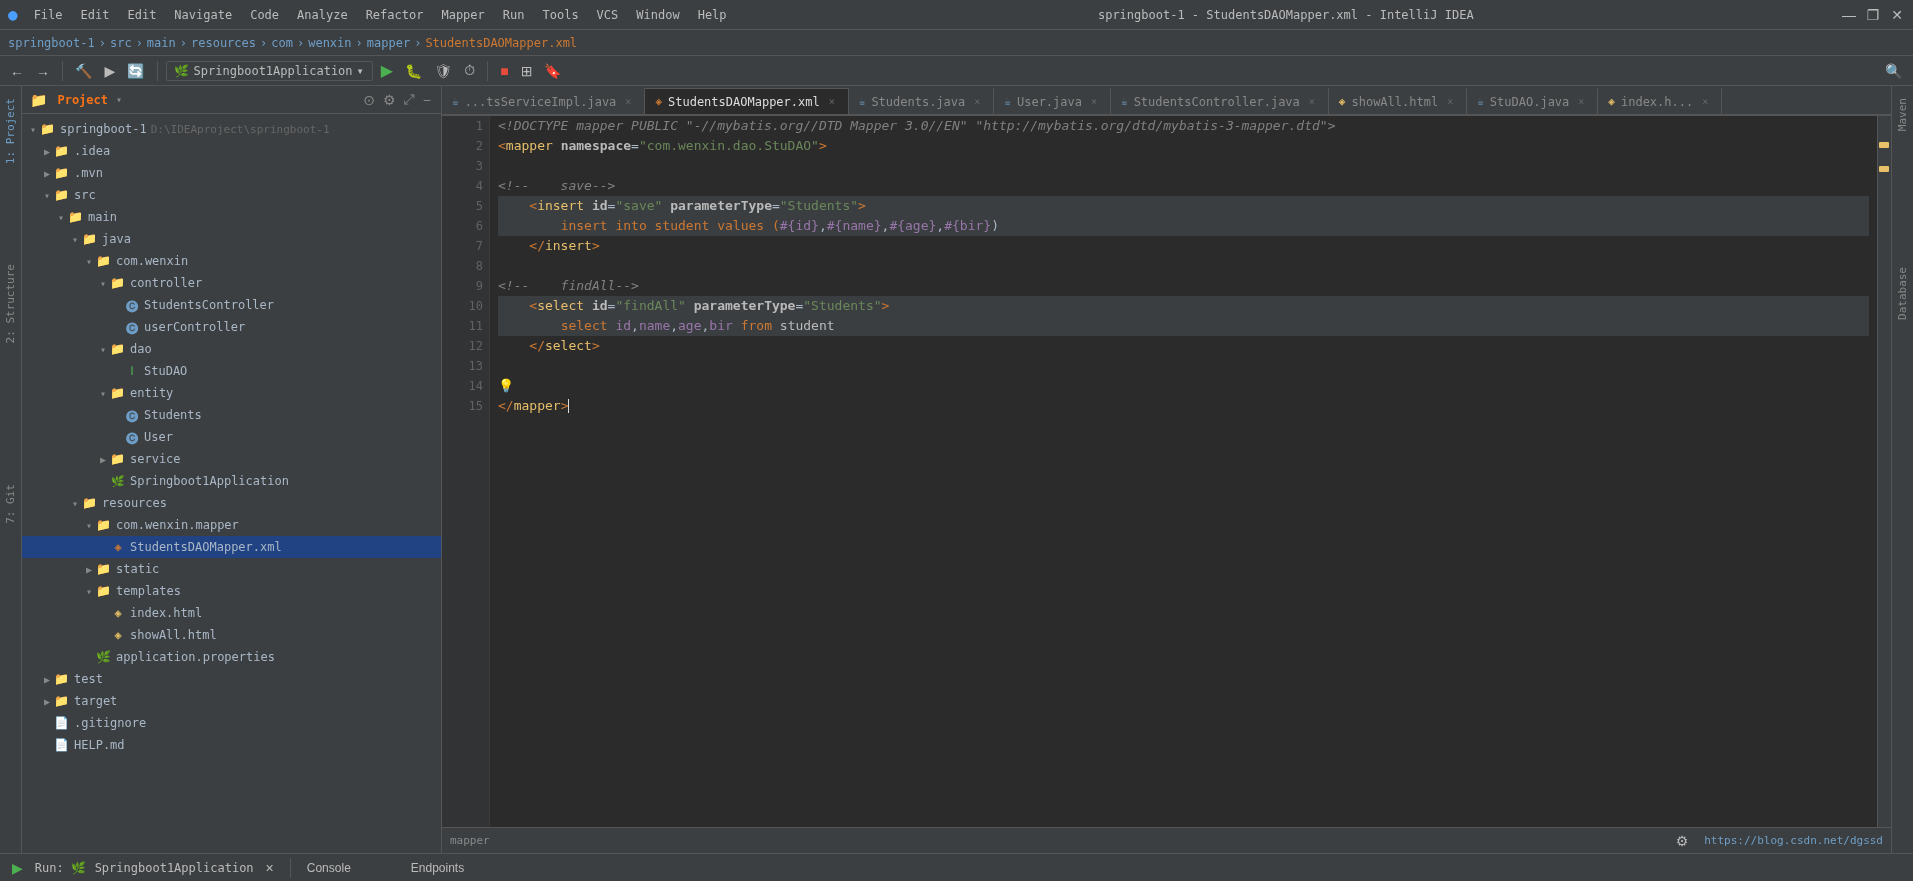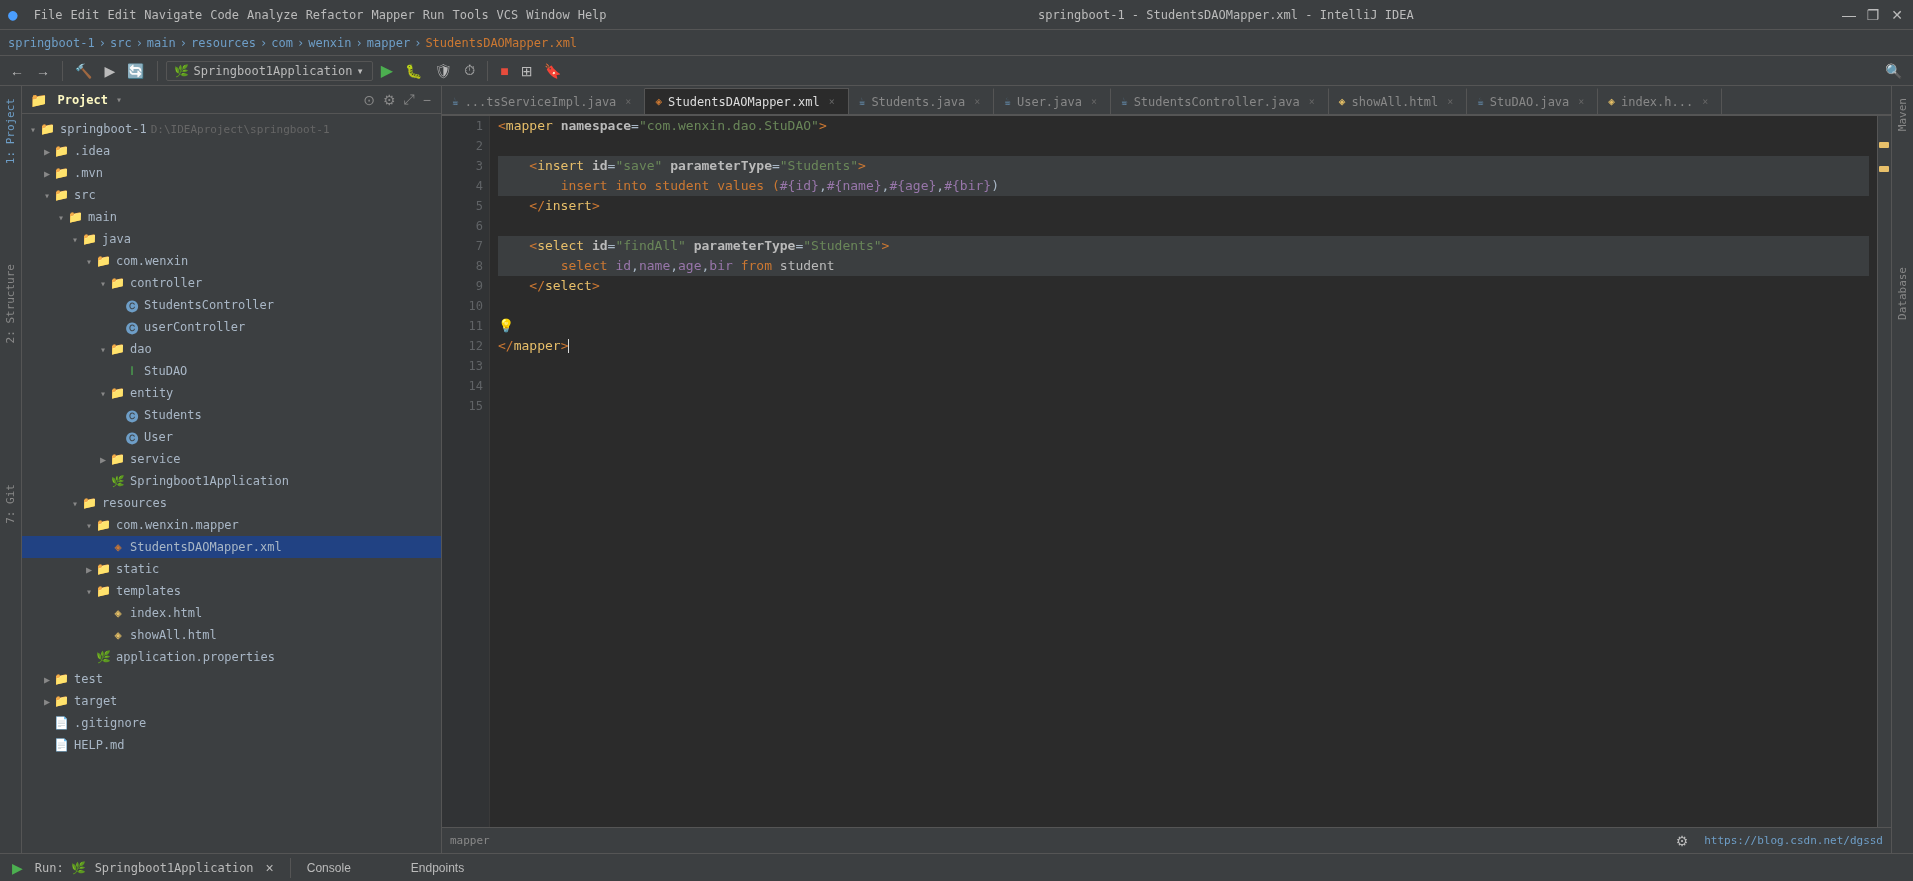--- a/index.html
+++ b/index.html
@@ -27,21 +27,21 @@
       flex-shrink: 0;
     }
     .title-bar-left {
       display: flex;
       align-items: center;
       gap: 12px;
       font-size: 12px;
     }
     .title-bar-menu {
       display: flex;
-      gap: 0;
+      gap: 10px;
       font-size: 12px;
       color: #bbb;
     }
     .title-bar-menu span {
       cursor: pointer;
       padding: 2px 4px;
     }
     .title-bar-title {
       font-size: 12px;
       color: #bbb;
@@ -154,21 +154,21 @@
       background: #3c3f41;
       display: flex;
       align-items: center;
       padding: 0 8px;
       border-bottom: 1px solid #555;
       gap: 6px;
     }
     .panel-title {
       font-size: 12px;
       font-weight: bold;
-      color: #fef9c3;
+      color: #f97316;
     }
     .panel-actions {
       margin-left: auto;
       display: flex;
       gap: 4px;
     }
     .panel-action-btn {
       background: transparent;
       border: none;
       color: #888;
@@ -806,42 +806,51 @@
         <div class="line-num">13</div>
         <div class="line-num">14</div>
         <div class="line-num" style="position:relative;">
           15
           
         </div>
       </div>
 
       <div class="code-area">
 
+        <div class="code-line">
+          <span class="cmt">&lt;!DOCTYPE mapper PUBLIC "-//mybatis.org//DTD Mapper 3.0//EN" "http://mybatis.org/dtd/mybatis-3-mapper.dtd"&gt;</span>
+        </div>
 
         <div class="code-line">
           <span class="kw">&lt;</span><span class="tag">mapper</span><span> </span><span class="attr">namespace</span><span>=</span><span class="val">"com.wenxin.dao.StuDAO"</span><span class="kw">&gt;</span>
         </div>
 
         <div class="code-line">&nbsp;</div>
 
+        <div class="code-line">
+          <span class="cmt">&lt;!--    save--&gt;</span>
+        </div>
 
         <div class="code-line highlighted">
           <span>    </span><span class="kw">&lt;</span><span class="tag">insert</span><span> </span><span class="attr">id</span><span>=</span><span class="val">"save"</span><span> </span><span class="attr">parameterType</span><span>=</span><span class="val">"Students"</span><span class="kw">&gt;</span>
         </div>
 
         <div class="code-line highlighted">
           <span>        </span><span class="sql-kw">insert into student values (</span><span class="param">#{id}</span><span>,</span><span class="param">#{name}</span><span>,</span><span class="param">#{age}</span><span>,</span><span class="param">#{bir}</span><span>)</span>
         </div>
 
         <div class="code-line">
           <span>    </span><span class="kw">&lt;/</span><span class="tag">insert</span><span class="kw">&gt;</span>
         </div>
 
         <div class="code-line">&nbsp;</div>
 
+        <div class="code-line">
+          <span class="cmt">&lt;!--    findAll--&gt;</span>
+        </div>
 
         <div class="code-line highlighted">
           <span>    </span><span class="kw">&lt;</span><span class="tag">select</span><span> </span><span class="attr">id</span><span>=</span><span class="val">"findAll"</span><span> </span><span class="attr">parameterType</span><span>=</span><span class="val">"Students"</span><span class="kw">&gt;</span>
         </div>
 
         <div class="code-line highlighted">
           <span>        </span><span class="sql-kw">select </span><span class="sql-field">id</span><span>,</span><span class="sql-field">name</span><span>,</span><span class="sql-field">age</span><span>,</span><span class="sql-field">bir</span><span class="sql-kw"> from </span><span class="sql-tbl">student</span>
         </div>
 
         <div class="code-line">

